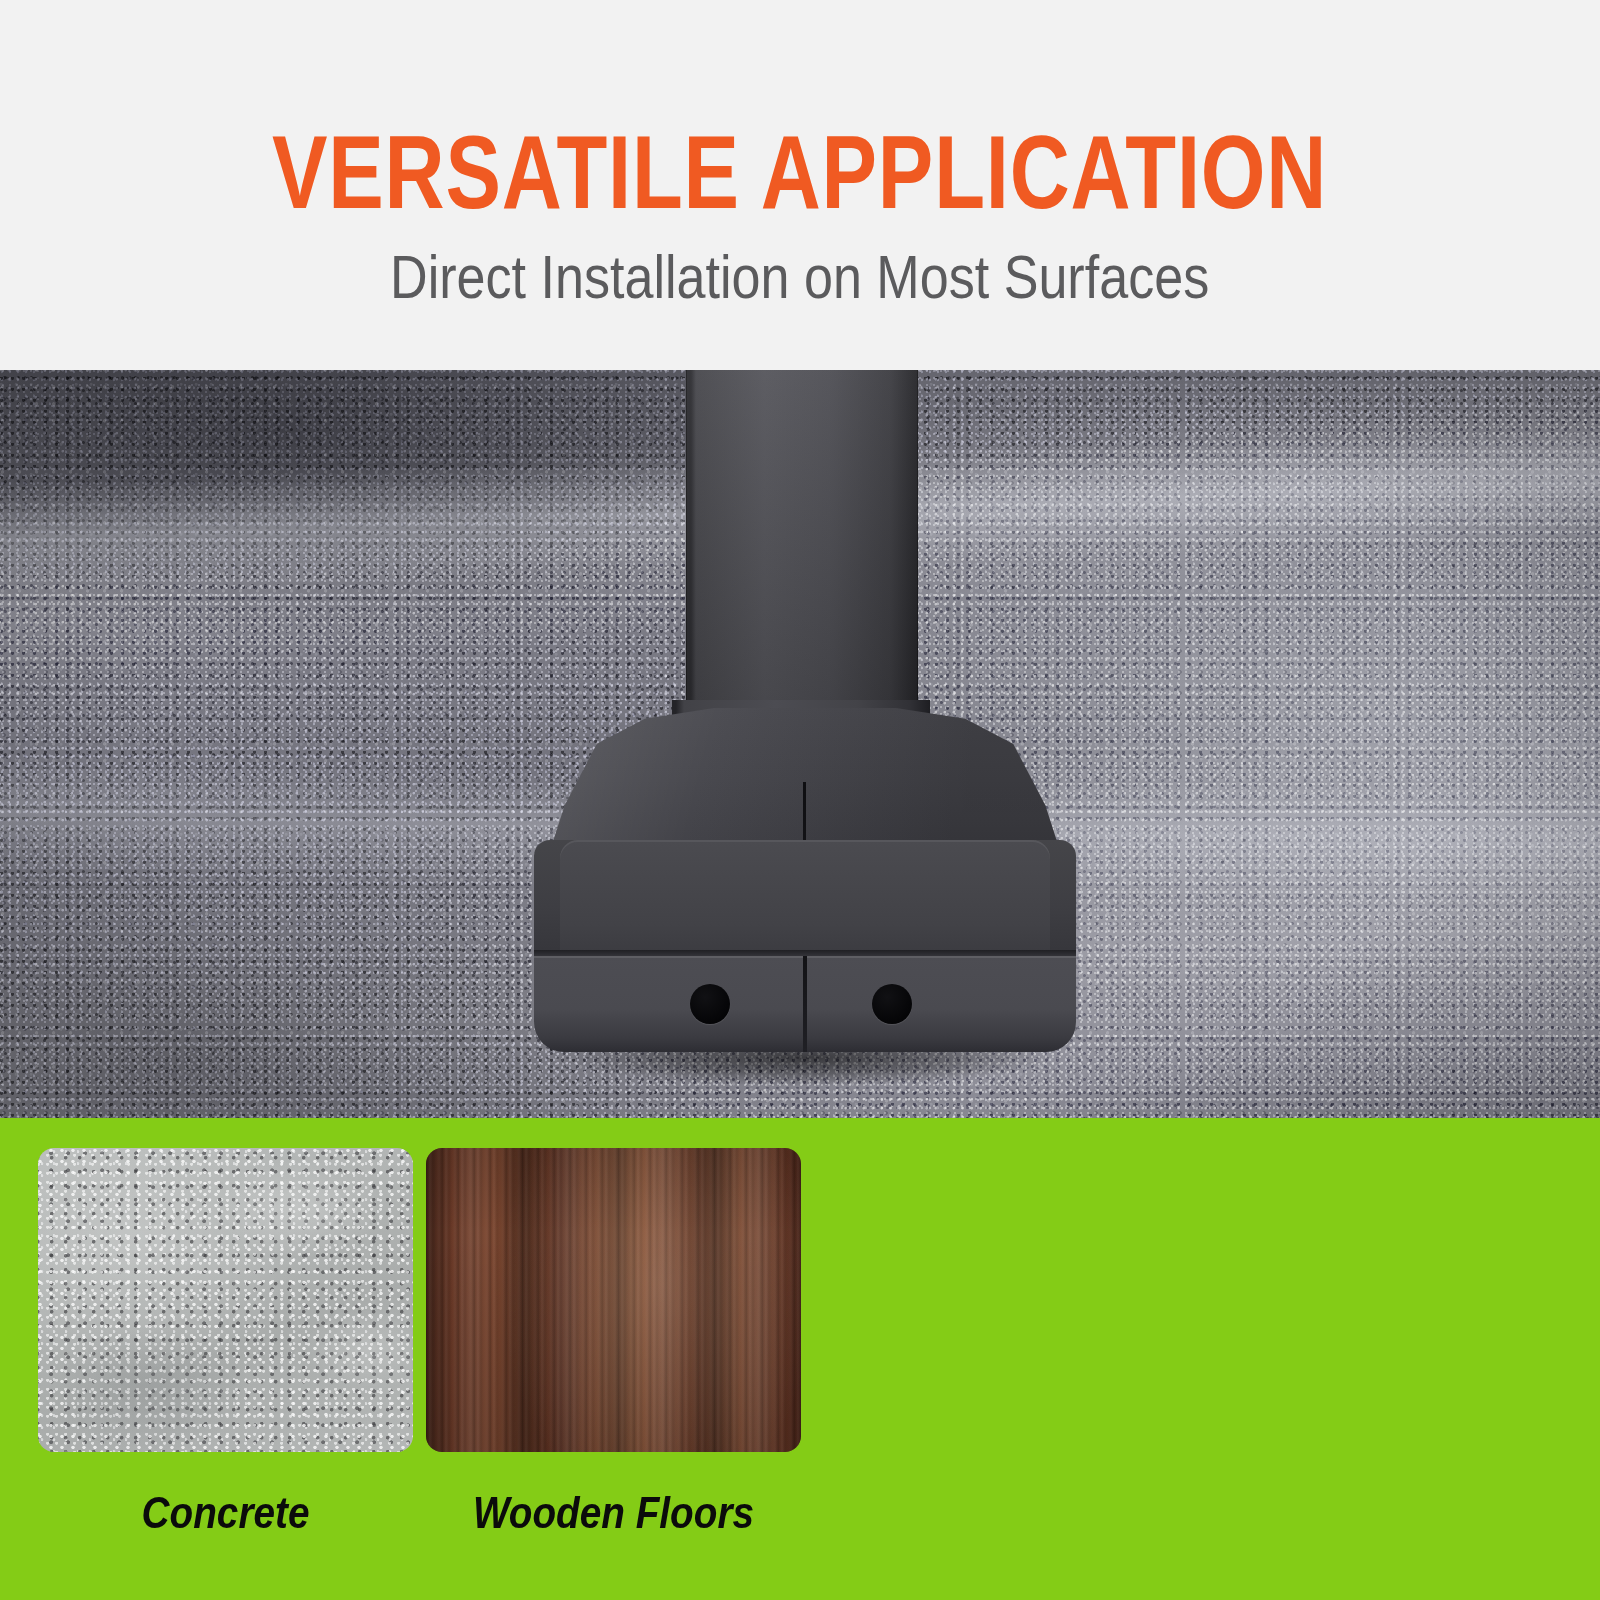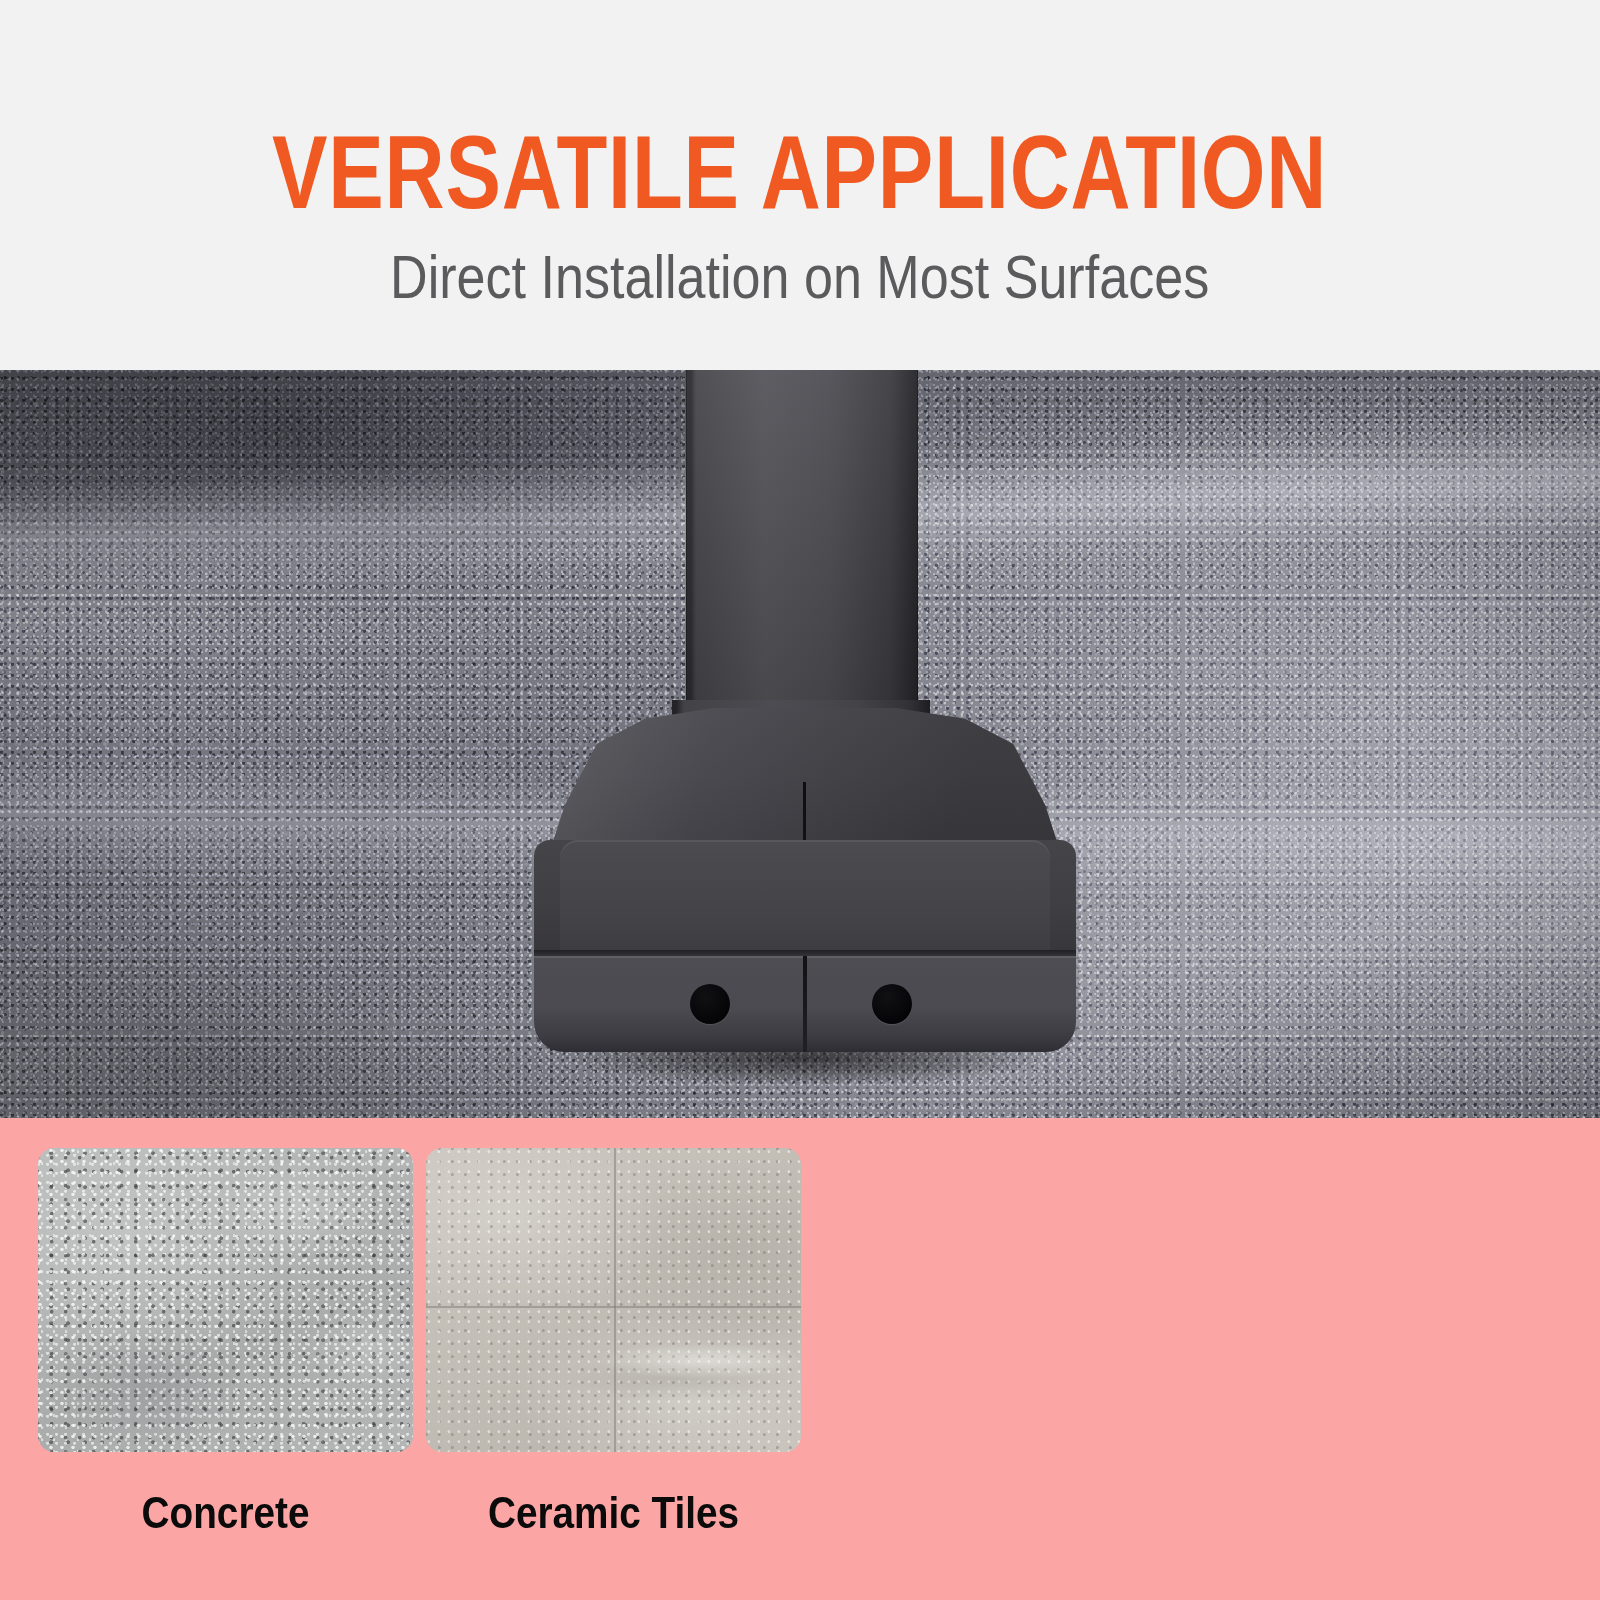--- a/index.html
+++ b/index.html
@@ -208,21 +208,22 @@
   
   .base-shadow{
     position:absolute;left:492px;top:650px;width:630px;height:76px;
     background:radial-gradient(ellipse 310px 36px at 50% 50%, rgba(0,0,0,.58) 0%, rgba(0,0,0,.30) 45%, rgba(0,0,0,0) 78%);
     pointer-events:none;
   }
 
   
   .swatches{
     position:absolute;left:0;top:1118px;width:1600px;height:482px;
-    background:#fca5a5;
+    background:#84cc16;
+    font-style:italic;
   }
   .swatch-row{
     position:absolute;left:38px;top:30px;
     display:flex;gap:13px;
   }
   .cell{width:375px;}
   .tile{
     width:375px;height:304px;border-radius:16px;overflow:hidden;position:relative;
   }
   .caption{
@@ -382,28 +383,26 @@
     <div class="swatch-row">
 
       <div class="cell">
         <div class="tile">
           <div class="tex-concrete"></div>
           <div class="tex-concrete-mot"></div>
         </div>
         <div class="caption">Concrete</div>
       </div>
 
-
       <div class="cell">
         <div class="tile">
-          <div class="tex-tile"></div>
-          <div class="tile-wave"></div>
-          <div class="grout-v"></div>
-          <div class="grout-h"></div>
+          <div class="tex-wood"></div>
+          <div class="tex-wood-sheen"></div>
         </div>
-        <div class="caption">Ceramic Tiles</div>
+        <div class="caption">Wooden Floors</div>
       </div>
+
 
 
     </div>
   </div>
 
 </div>
 
 </body></html>

